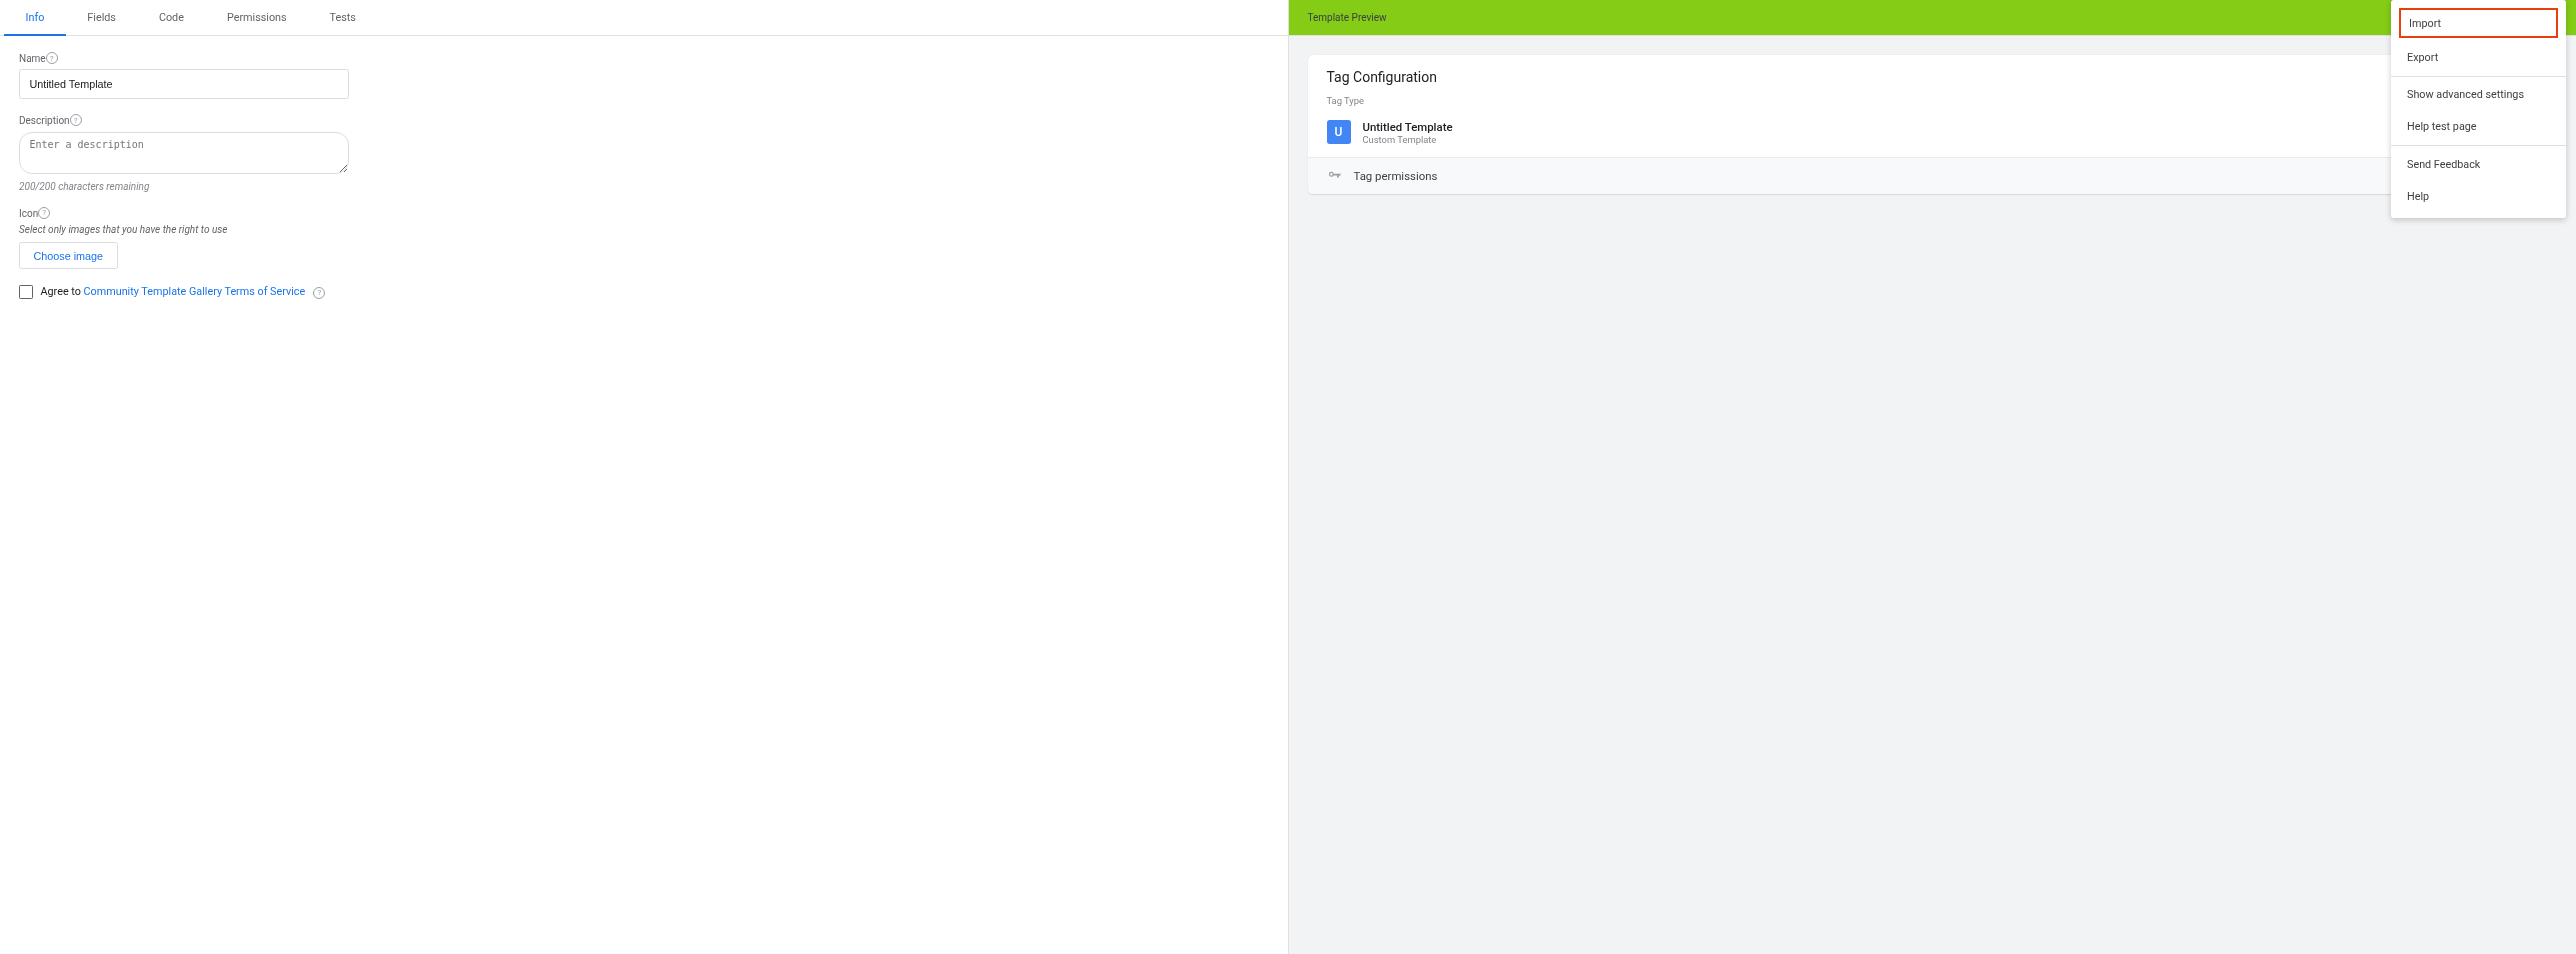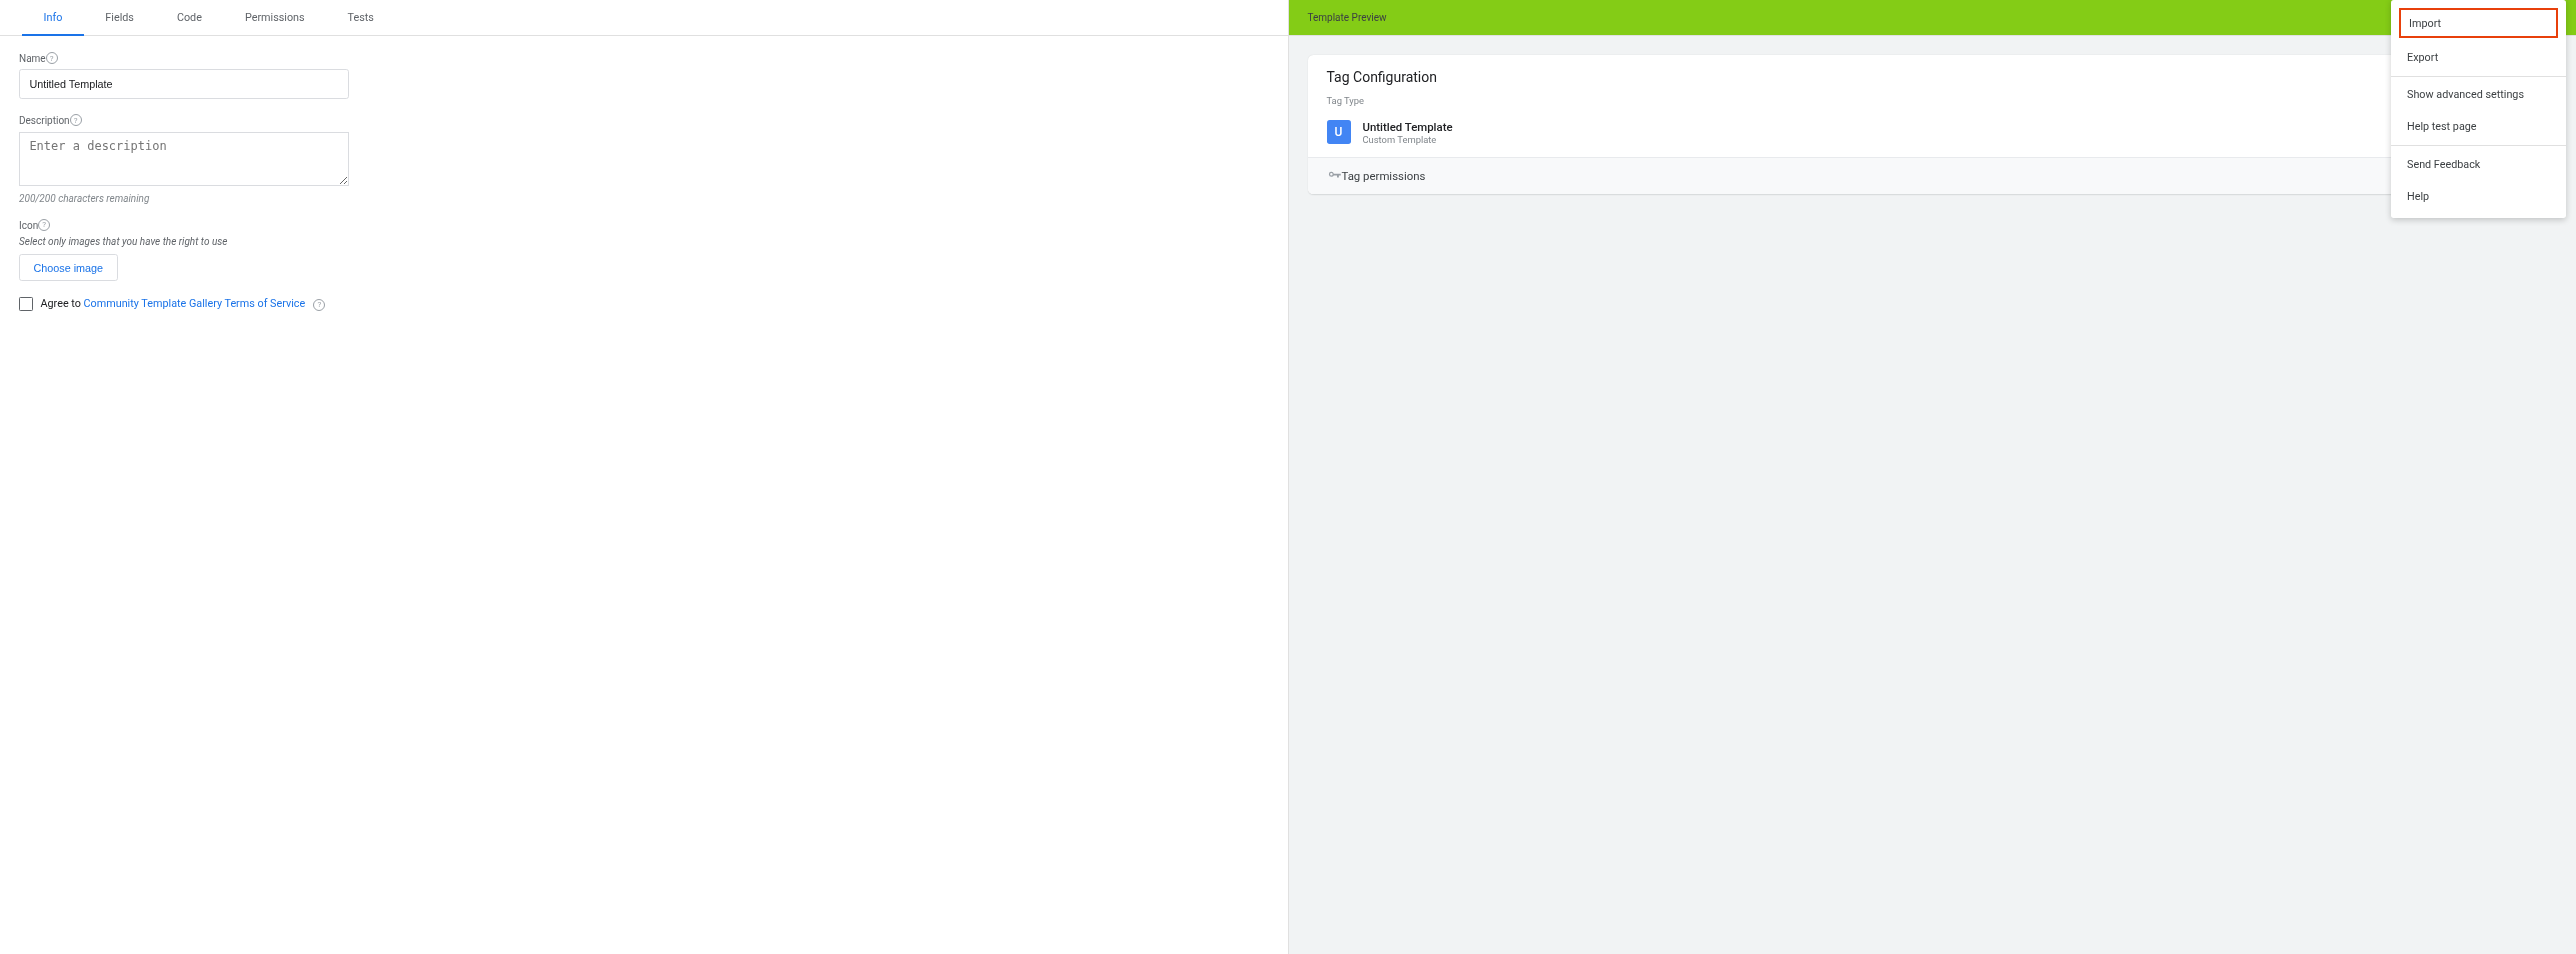--- a/index.html
+++ b/index.html
@@ -26,21 +26,21 @@
     margin-left:8px; cursor:pointer; color:#5f6368;
     border:2.7px solid #e8400b; 
   }
 
   
   .body { flex:1; display:flex; min-height:0; }
   .left { flex:1; border-right:0.7px solid #e0e0e0; display:flex; flex-direction:column; }
   .right { flex:1; background:#f1f3f4; display:flex; flex-direction:column; position:relative; }
 
   
-  .tabs { display:flex; align-items:center; height:36px; border-bottom:0.7px solid #e0e0e0; padding:0 22px; }
+  .tabs { display:flex; align-items:center; height:36px; border-bottom:0.7px solid #e0e0e0; padding:0 4px; }
   .tab {
     padding:0 21.5px; height:100%; display:flex; align-items:center;
     font-size:10.8px; color:#5f6368; cursor:pointer; position:relative;
   }
   .tab.active { color:#1a73e8; }
   .tab.active::after {
     content:""; position:absolute; left:0; right:0; bottom:-0.7px; height:2px; background:#1a73e8;
   }
 
   
@@ -49,22 +49,22 @@
   .help-icon {
     width:12px; height:12px; border:1px solid #9aa0a6; border-radius:50%;
     display:inline-flex; align-items:center; justify-content:center;
     font-size:8px; color:#9aa0a6; cursor:pointer;
   }
   .text-input {
     width:330px; max-width:100%; height:30px; padding:0 9.4px;
     border:0.7px solid #dadce0; border-radius:2.7px; font-size:10.8px; color:#202124;
   }
   .textarea {
-    width:330px; max-width:100%; height:54px; padding:6.7px 9.4px;
-    border:0.7px solid #dadce0; border-radius:0; font-size:12px; color:#202124;
+    width:330px; max-width:100%; height:42px; padding:6.7px 9.4px;
+    border:0.7px solid #dadce0; border-radius:13px; font-size:10px; color:#202124;
     resize:both;
   }
   .char-remaining { font-size:10px; color:#80868b; font-style:italic; margin-top:4px; }
   .form-section { margin-bottom:15px; }
   .icon-hint { font-size:10px; font-style:italic; color:#5f6368; margin-bottom:6.7px; }
   .choose-image-btn {
     background:#fff; border:0.7px solid #dadce0; color:#1a73e8; font-size:10.8px; font-weight:500;
     padding:6.7px 13.5px; border-radius:2.7px; cursor:pointer;
   }
   .agree-row { display:flex; align-items:flex-start; gap:8px; margin-top:16px; font-size:10.8px; }
@@ -86,21 +86,21 @@
   .card-title { font-size:14px; padding:13.5px 19px 4px; color:#202124; }
   .tagtype-label { font-size:9.4px; color:#80868b; padding:6.7px 19px 8px; }
   .tag-row { display:flex; align-items:center; gap:12px; padding:5.4px 19px 12px; }
   .tag-icon {
     width:24px; height:24px; background:#4285f4; color:#fff; border-radius:2.7px;
     display:flex; align-items:center; justify-content:center; font-size:12px; font-weight:500;
   }
   .tag-text .tag-name { font-size:11.4px; font-weight:500; color:#202124; }
   .tag-text .tag-sub  { font-size:9.4px; color:#80868b; }
   .permissions-row {
-    border-top:0.7px solid #e8eaed; padding:10.8px 19px; display:flex; align-items:center; 
+    border-top:0.7px solid #e8eaed; padding:10.8px 19px; display:flex; align-items:center; gap:12px;
     font-size:11.4px; color:#3c4043; background:#f8f9fa;
   }
   .key-icon { color:#9aa0a6; }
 
   
   .menu {
     position:absolute; top:0; right:10px; width:175px; background:#fff;
     box-shadow:0 1.3px 6.7px rgba(0,0,0,0.2); border-radius:2.7px; padding:5.4px 0;
     z-index:10;
   }

